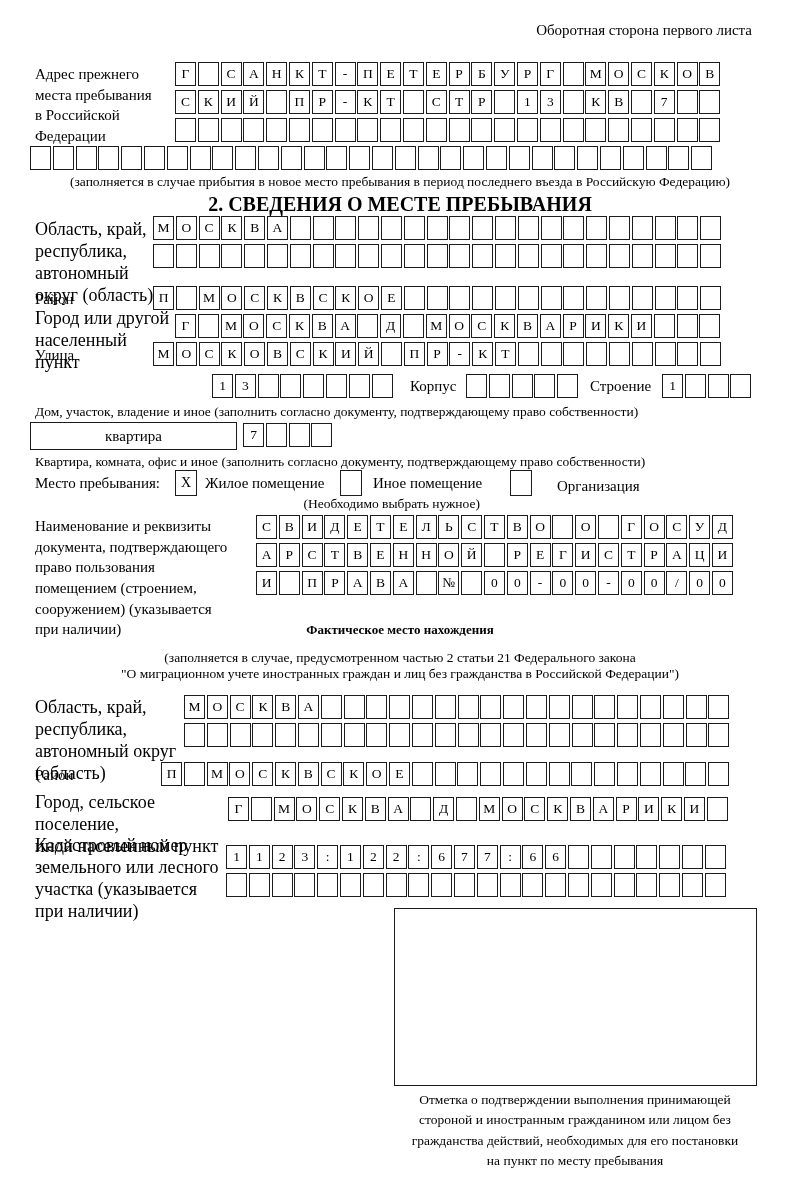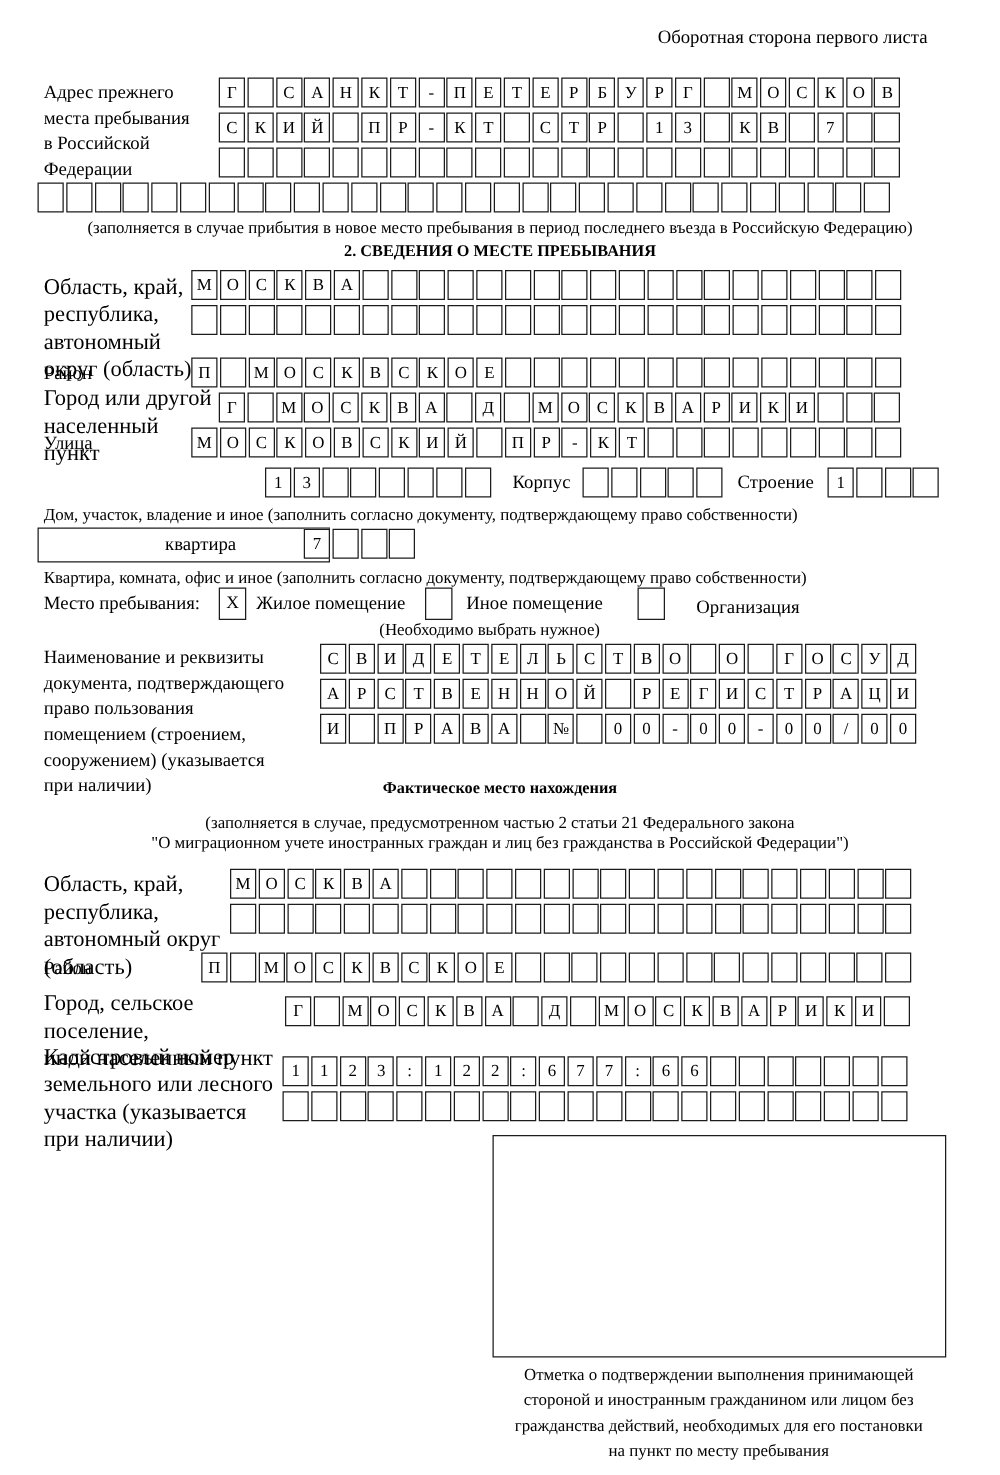--- a/index.html
+++ b/index.html
@@ -3,37 +3,37 @@
 <meta charset="utf-8">
 <style>
   html,body{margin:0;padding:0;background:#fff;}
   .page{position:relative;width:800px;height:1180px;background:#ffffff;
         font-family:"Liberation Serif",serif;color:#000;overflow:hidden;}
   .abs{position:absolute;}
   .lbl{font-size:15px;line-height:1.38;white-space:pre-line;}
   .lbl-tight{font-size:18px;line-height:1.22;white-space:pre-line;}
   .note{font-size:13.5px;white-space:pre-line;}
   .center{width:800px;left:0;text-align:center;}
-  .title{font-weight:bold;font-size:13px;}
+  .title{font-weight:bold;font-size:20px;}
   .boxrow{display:flex;}
   .cell{width:19px;height:22px;border:1.6px solid #1c1c1c;margin-right:1.8px;
         display:flex;align-items:center;justify-content:center;
         font-size:13.5px;background:#fff;flex:0 0 auto;}
   .widebox{border:1.6px solid #1c1c1c;background:#fff;display:flex;
            align-items:center;justify-content:center;font-size:15px;}
   .checkbox{width:20px;height:24px;border:1.6px solid #1c1c1c;background:#fff;
             display:flex;align-items:center;justify-content:center;font-size:14px;}
   .stamp-box{border:1.8px solid #1c1c1c;background:#fff;}
 </style>
 </head>
 <body>
 
 <div class="page">
 
-  <div class="abs lbl" style="top:20px;right:58px;">Оборотная сторона первого листа</div>
+  <div class="abs lbl" style="top:20px;right:48px;">Оборотная сторона первого листа</div>
 
   <div class="abs lbl" style="top:64px;left:35px;width:145px;">Адрес прежнего
 места пребывания
 в Российской
 Федерации</div>
   <div class="abs boxrow" style="top:62px;left:175px;">
       <div class="cell">Г</div>
       <div class="cell"></div>
       <div class="cell">С</div>
       <div class="cell">А</div>
@@ -312,21 +312,21 @@
     </div>
   <div class="abs lbl" style="top:376px;left:590px;">Строение</div>
   <div class="abs boxrow" style="top:374px;left:662px;">
       <div class="cell">1</div>
       <div class="cell"></div>
       <div class="cell"></div>
       <div class="cell"></div>
     </div>
   <div class="abs note" style="top:404px;left:35px;width:740px;">Дом, участок, владение и иное (заполнить согласно документу, подтверждающему право собственности)</div>
 
-  <div class="abs widebox" style="top:422px;left:30px;width:205px;height:26px;padding-left:27px;">квартира</div>
+  <div class="abs widebox" style="top:422px;left:30px;width:205px;height:26px;">квартира</div>
   <div class="abs boxrow" style="top:423px;left:243px;">
       <div class="cell">7</div>
       <div class="cell"></div>
       <div class="cell"></div>
       <div class="cell"></div>
     </div>
   <div class="abs note" style="top:454px;left:35px;width:740px;">Квартира, комната, офис и иное (заполнить согласно документу, подтверждающему право собственности)</div>
 
   <div class="abs lbl" style="top:473px;left:35px;">Место пребывания:</div>
   <div class="abs checkbox" style="top:470px;left:175px;">X</div>

